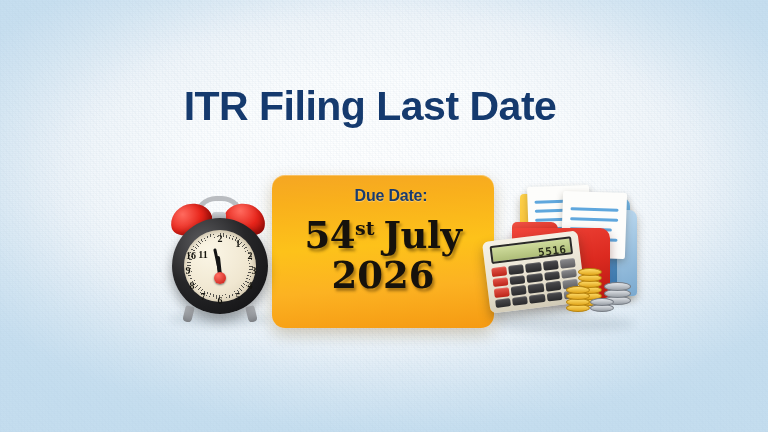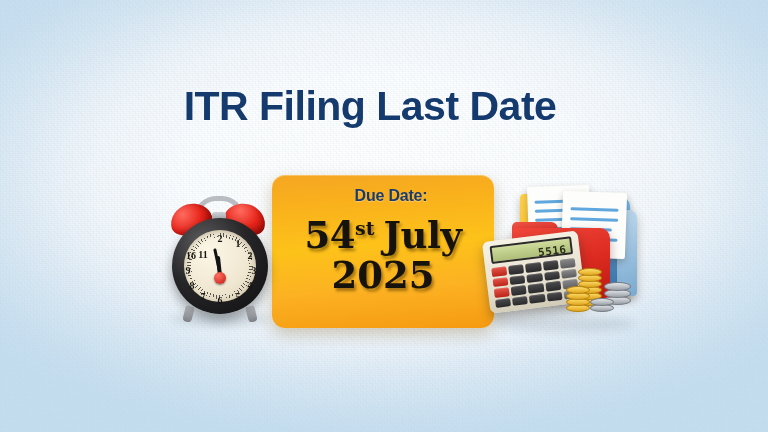--- a/index.html
+++ b/index.html
@@ -151,21 +151,21 @@
 
   <div class="head" id="title">ITR Filing Last Date</div>
 
   <div id="card">
     <div id="due-label">Due Date:</div>
 
     <div class="bigdate" id="date-line1">
       <span>54</span><span id="date-sup">st</span><span id="date-month">July</span>
     </div>
 
-    <div class="bigdate" id="date-line2">2025</div>
+    <div class="bigdate" id="date-line2">2026</div>
   </div>
 
   <div id="clock-wrap">
     <div id="handle"></div>
     <div class="bell" id="bell-l"></div>
     <div class="bell" id="bell-r"></div>
     <div id="knob"></div>
     <div class="foot" id="foot-l"></div>
     <div class="foot" id="foot-r"></div>
     <div id="body"></div>

